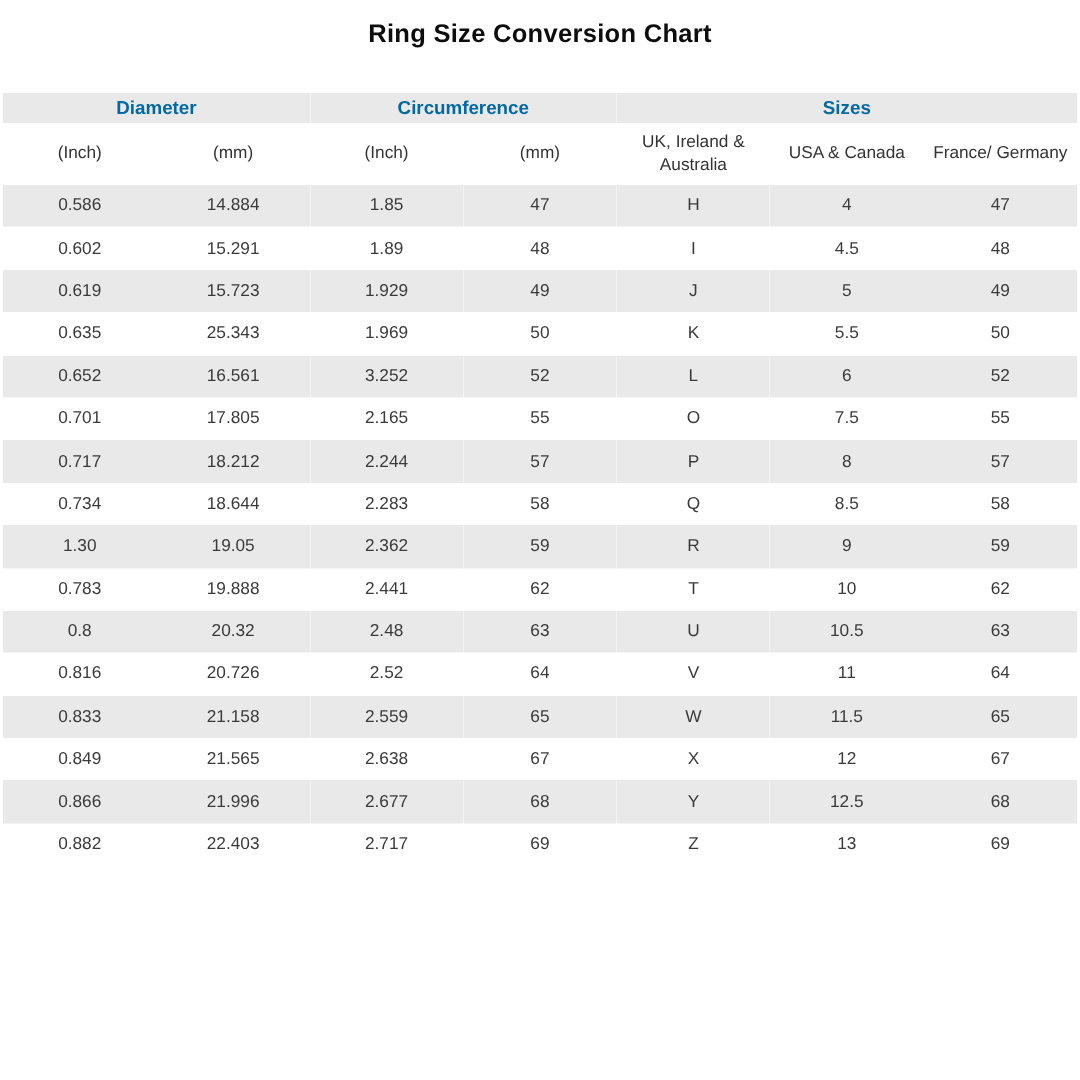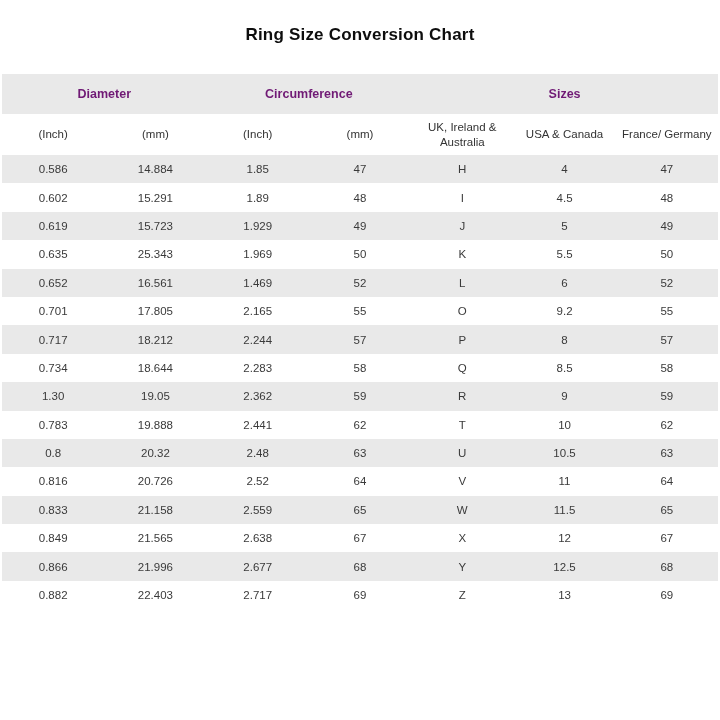--- a/index.html
+++ b/index.html
@@ -12,21 +12,21 @@
     color: #333333;
     overflow: hidden;
   }
   .page {
     width: 720px;
     height: 720px;
     background: #ffffff;
     box-sizing: border-box;
   }
   .title {
-    margin: 12px;
+    margin: 0;
     padding: 12px 0 0 0;
     text-align: center;
     font-size: 17px;
     line-height: 21px;
     font-weight: bold;
     color: #0d0d0d;
     letter-spacing: 0.2px;
   }
   table.chart {
     border-collapse: collapse;
@@ -37,22 +37,22 @@
   table.chart th, table.chart td {
     text-align: center;
     vertical-align: middle;
     padding: 0 4px;
     overflow: hidden;
   }
   tr.group-row th {
     background: var(--stripe, #e9e9e9);
     font-weight: bold;
     font-size: 12.5px;
-    color: #701a75;
-    height: 40px;
+    color: #0369a1;
+    height: 20px;
   }
   tr.sub-row th {
     background: #ffffff;
     font-weight: normal;
     font-size: 11.5px;
     color: #333333;
     line-height: 1.3;
     height: 41px;
   }
   tbody.body-rows td {
@@ -122,33 +122,33 @@
           <td>25.343</td>
           <td>1.969</td>
           <td>50</td>
           <td>K</td>
           <td>5.5</td>
           <td>50</td>
         </tr>
         <tr>
           <td>0.652</td>
           <td>16.561</td>
-          <td>1.469</td>
+          <td>3.252</td>
           <td>52</td>
           <td>L</td>
           <td>6</td>
           <td>52</td>
         </tr>
         <tr>
           <td>0.701</td>
           <td>17.805</td>
           <td>2.165</td>
           <td>55</td>
           <td>O</td>
-          <td>9.2</td>
+          <td>7.5</td>
           <td>55</td>
         </tr>
         <tr>
           <td>0.717</td>
           <td>18.212</td>
           <td>2.244</td>
           <td>57</td>
           <td>P</td>
           <td>8</td>
           <td>57</td>

